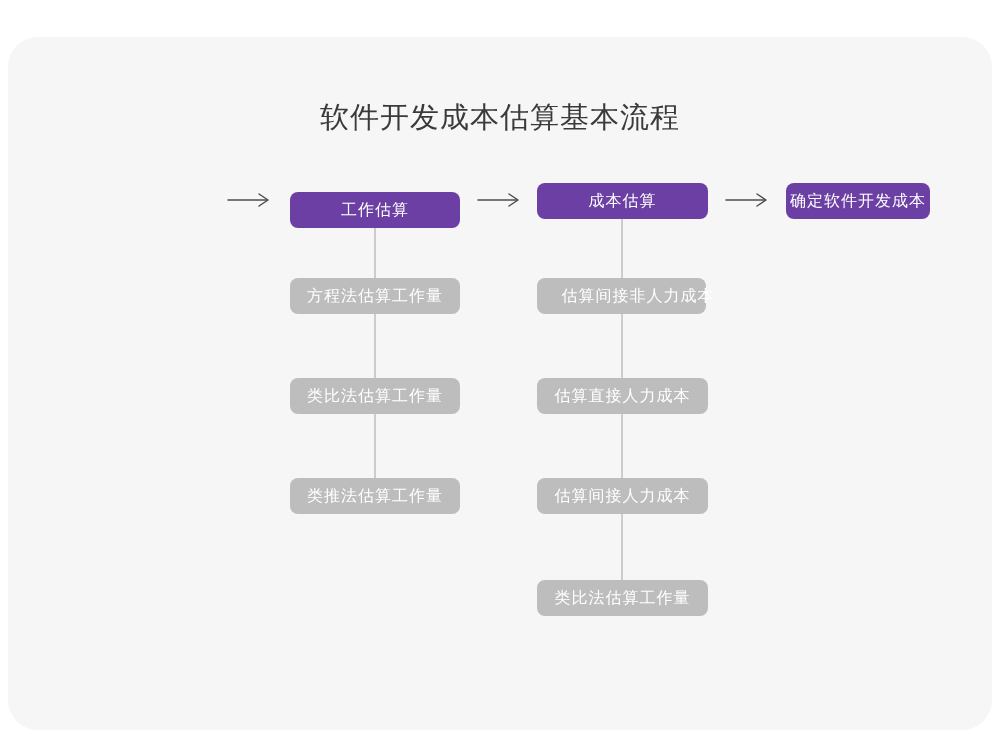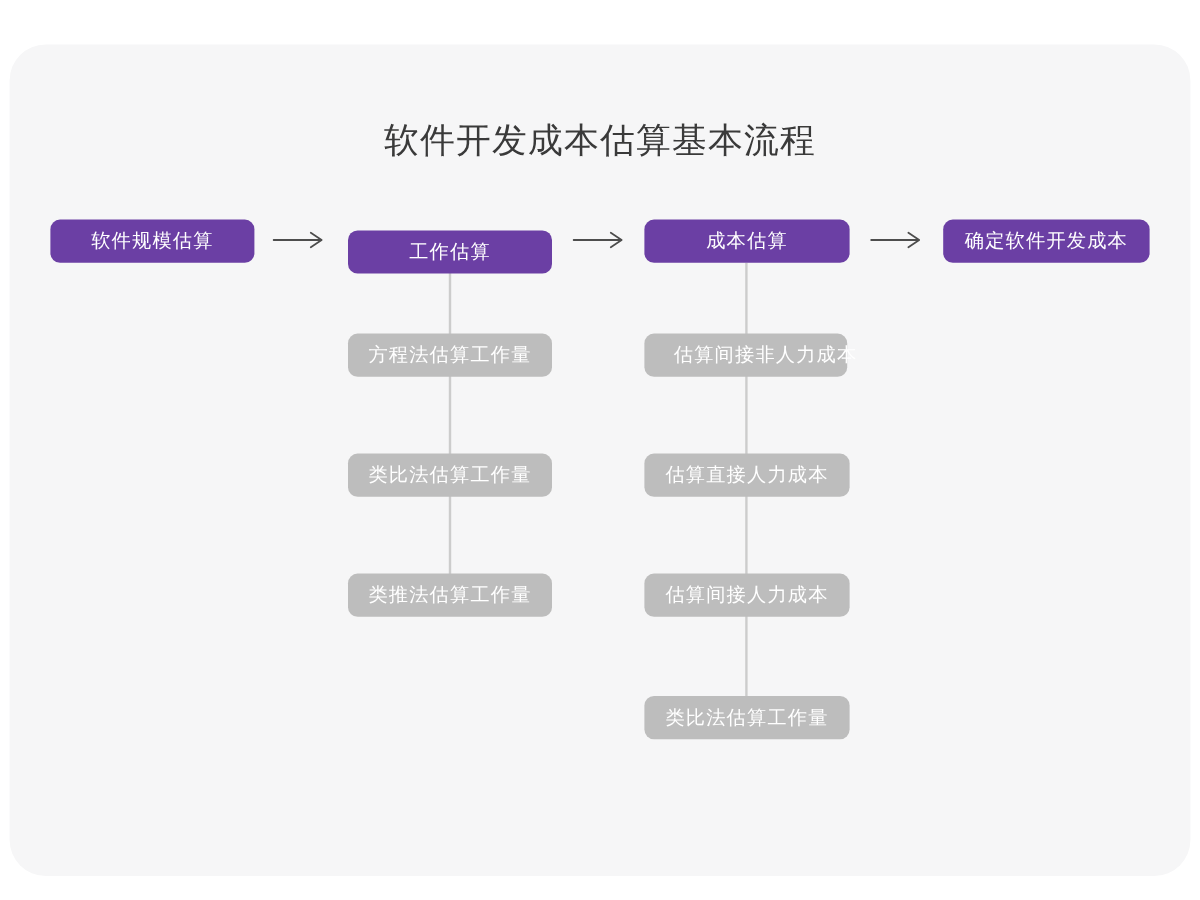--- a/index.html
+++ b/index.html
@@ -19,21 +19,21 @@
   .title{position:absolute;left:0;right:0;top:98px;text-align:center;
     font-size:29px;font-weight:500;color:var(--title-color);letter-spacing:1px;}
   .node{position:absolute;height:36px;border-radius:8px;display:flex;
     align-items:center;justify-content:center;color:#ffffff;font-size:16px;
     letter-spacing:1px;z-index:2;white-space:nowrap;}
   .stage{background:var(--stage-bg);}
   .substep{background:var(--substep-bg);}
   .stage-0{left:42px;top:183px;width:170px;}
   .stage-1{left:290px;top:192px;width:170px;}
   .stage-2{left:537px;top:183px;width:171px;}
-  .stage-3{left:786px;top:183px;width:172px;}
+  .stage-3{left:786px;top:183px;width:144px;}
   .arrow{position:absolute;top:192px;width:44px;height:16px;z-index:2;}
   .arrow-0{left:227px;}
   .arrow-1{left:477px;}
   .arrow-2{left:725px;}
   .connector{position:absolute;width:2px;background:var(--connector);z-index:1;}
   .connector-1{left:374px;top:219px;height:260px;}
   .connector-2{left:621px;top:219px;height:362px;}
   .sub-1-0{left:290px;top:278px;width:170px;font-family:Liberation Mono, monospace;}
   .sub-1-1{left:290px;top:378px;width:170px;}
   .sub-1-2{left:290px;top:478px;width:170px;}
@@ -44,21 +44,20 @@
   .arrow svg{display:block;width:44px;height:16px;}
 </style>
 </head>
 <body>
 
 <div class="page">
   <div class="card"></div>
 
   <h1 class="title">软件开发成本估算基本流程</h1>
 
-  <div class="node stage stage-0">软件规模估算</div>
 
   <div class="arrow arrow-0">
     <svg viewBox="0 0 44 16" xmlns="http://www.w3.org/2000/svg">
       <line x1="1" y1="8" x2="40" y2="8" stroke="#4D4D4D" stroke-width="1.5" stroke-linecap="round"></line>
       <polyline points="32,2 41,8 32,14" fill="none" stroke="#4D4D4D" stroke-width="1.5" stroke-linecap="round" stroke-linejoin="round"></polyline>
     </svg>
   </div>
 
   <div class="node stage stage-1">工作估算</div>
 

